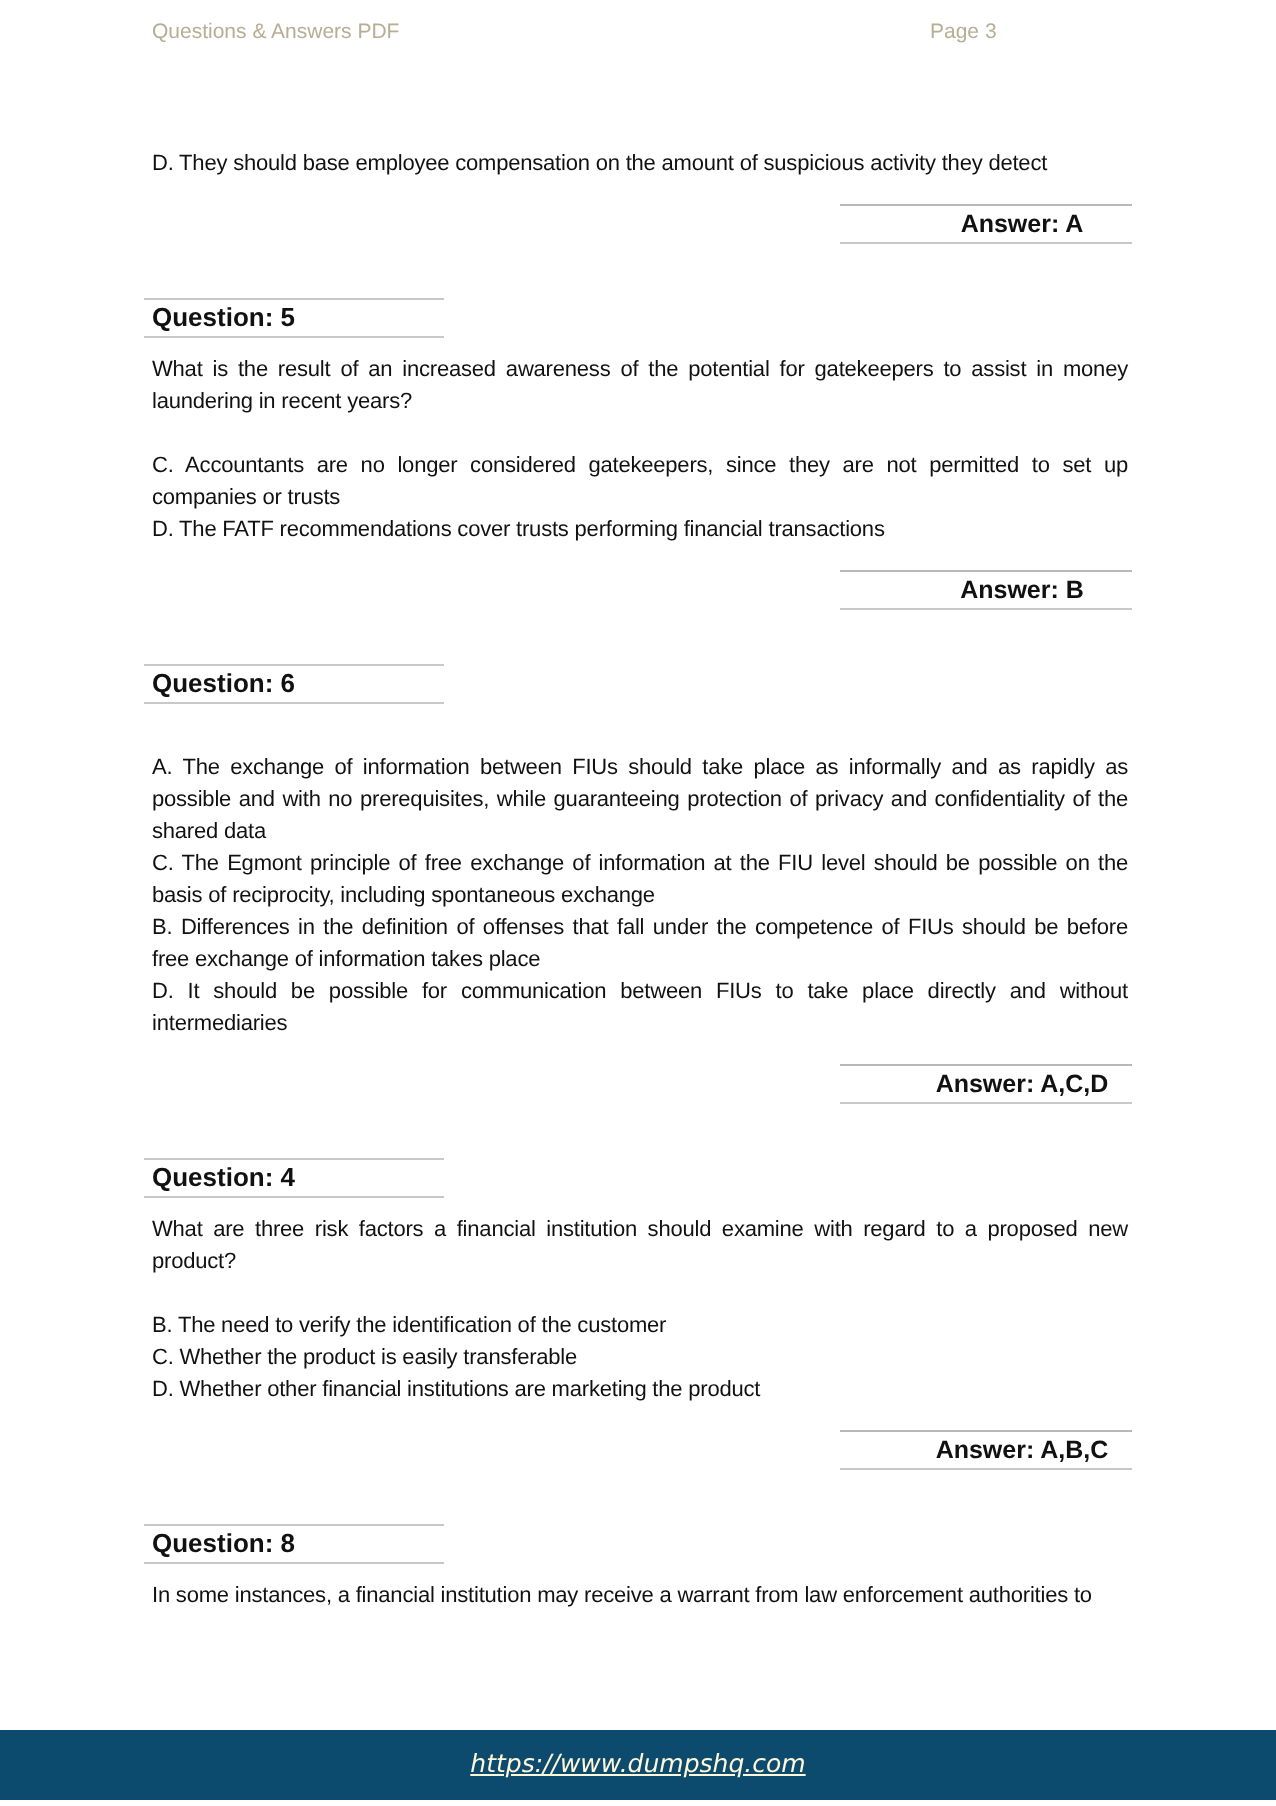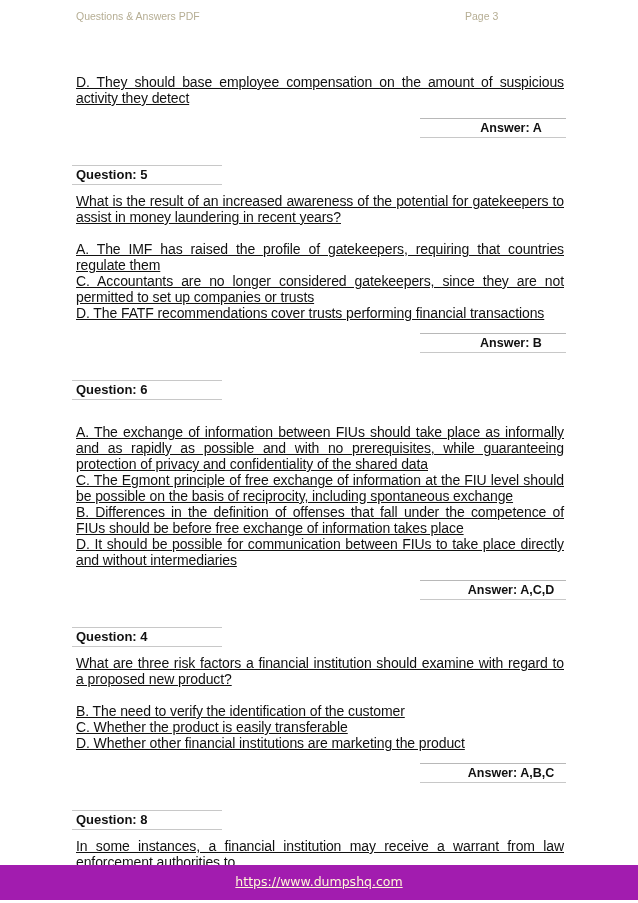--- a/index.html
+++ b/index.html
@@ -2,21 +2,21 @@
 <html><head>
 <meta charset="utf-8">
 <style>
   html, body { margin: 0; padding: 0; background: #ffffff; }
   body { width: 638px; height: 903px; position: relative; overflow: hidden;
          font-family: "Liberation Sans", sans-serif; color: #111; }
   .hdr { position: absolute; top: 10px; font-size: 10.5px; color: #b6ae94; }
   .hdr-left { left: 76px; }
   .hdr-right { left: 465px; }
   .page { position: absolute; left: 76px; width: 488px; top: 74px; }
-  .txt { font-size: 14px; line-height: 16px; text-align: justify; margin: 0; letter-spacing: -0.1px; text-decoration: underline; }
+  .txt { font-size: 11px; line-height: 16px; text-align: justify; margin: 0; letter-spacing: -0.1px; }
   .ans-wrap { position: relative; height: 59px; }
   .ans { position: absolute; right: -2px; top: 12px; width: 146px; height: 18px;
          border-top: 1px solid #b8b8b8; border-bottom: 1px solid #c8c8c8;
          font-weight: bold; font-size: 12.5px; line-height: 18px; text-align: center; }
   .ans span { position: relative; left: 18px; }
   .qhead { width: 146px; height: 18px; margin-left: -4px; border-top: 1px solid #c8c8c8;
            border-bottom: 1px solid #c8c8c8; font-weight: bold; font-size: 13px;
            line-height: 18px; padding-left: 4px; box-sizing: content-box; }
   .gap-s { height: 8px; }
   .gap-m { height: 16px; }
@@ -33,21 +33,20 @@
 <div class="page">
   <p class="txt">D. They should base employee compensation on the amount of suspicious activity they detect</p>
   <div class="ans-wrap">
     <div class="ans"><span>Answer: A</span></div>
   </div>
 
   <div class="qhead">Question: 5</div>
   <div class="gap-s"></div>
   <p class="txt">What is the result of an increased awareness of the potential for gatekeepers to assist in money laundering in recent years?</p>
   <div class="gap-m"></div>
-  <p class="txt">A. The IMF has raised the profile of gatekeepers, requiring that countries regulate them</p>
   <p class="txt">C. Accountants are no longer considered gatekeepers, since they are not permitted to set up companies or trusts</p>
   <p class="txt">D. The FATF recommendations cover trusts performing financial transactions</p>
   <div class="ans-wrap">
     <div class="ans"><span>Answer: B</span></div>
   </div>
 
   <div class="qhead">Question: 6</div>
   <div class="gap-s"></div>
   <div class="gap-m"></div>
   <p class="txt">A. The exchange of information between FIUs should take place as informally and as rapidly as possible and with no prerequisites, while guaranteeing protection of privacy and confidentiality of the shared data</p>
@@ -67,15 +66,15 @@
   <p class="txt">D. Whether other financial institutions are marketing the product</p>
   <div class="ans-wrap">
     <div class="ans"><span>Answer: A,B,C</span></div>
   </div>
 
   <div class="qhead">Question: 8</div>
   <div class="gap-s"></div>
   <p class="txt">In some instances, a financial institution may receive a warrant from law enforcement authorities to</p>
 </div>
 
-<div class="footer" style="background: #a21caf;">
+<div class="footer" style="background: #0c4a6e; font-style: italic;">
   <a>https://www.dumpshq.com</a>
 </div>
 
 </body></html>

